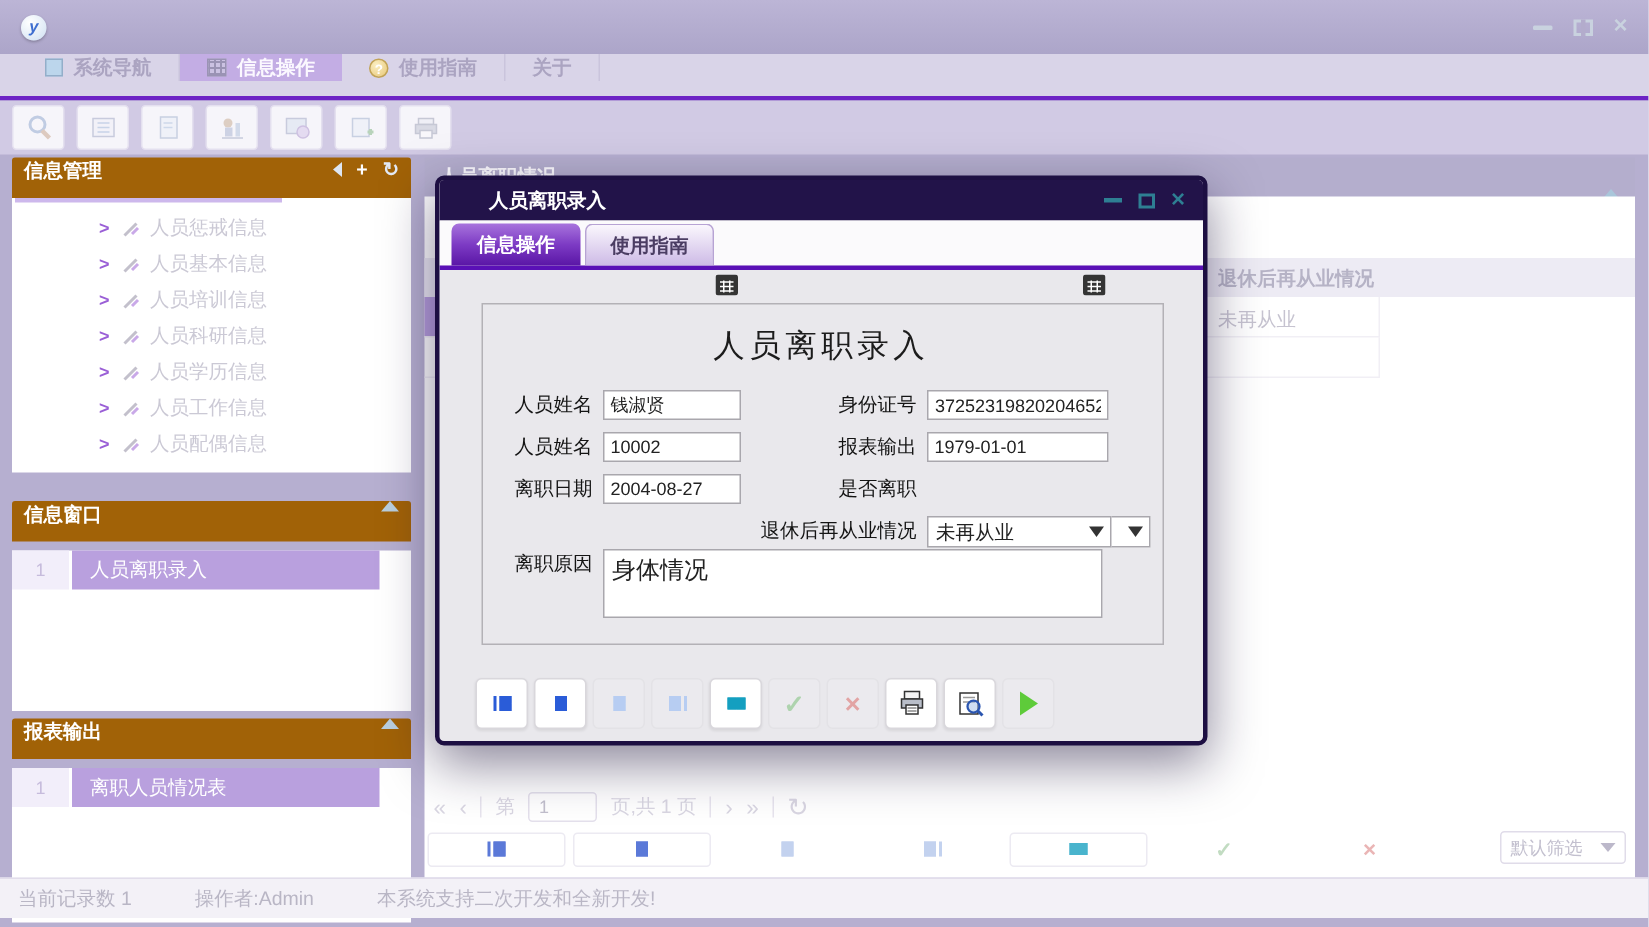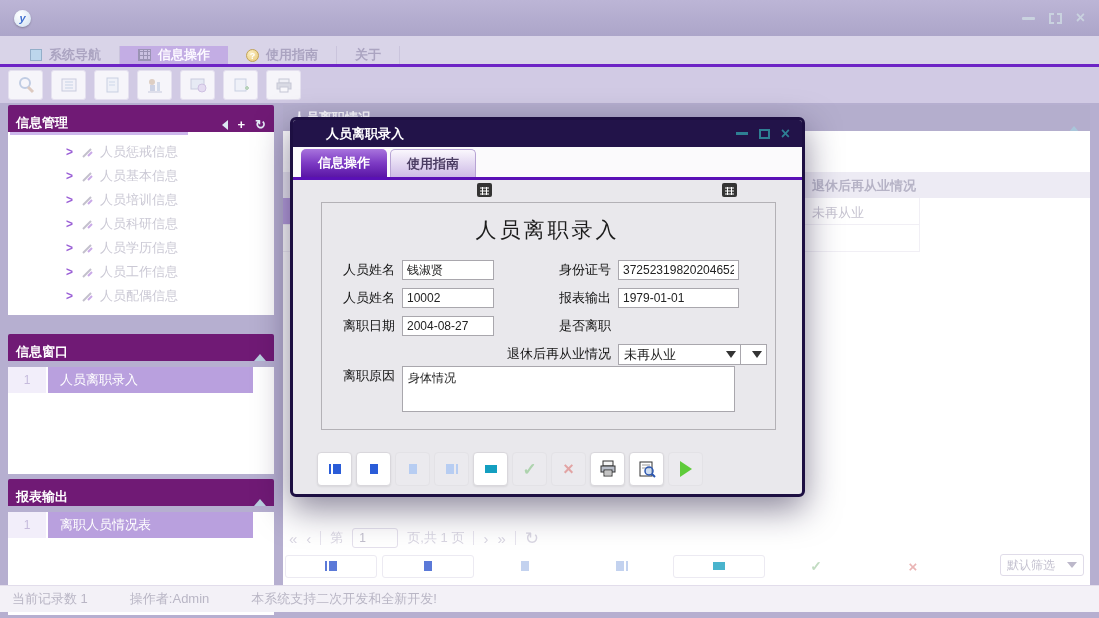--- a/index.html
+++ b/index.html
@@ -14,21 +14,21 @@
     box-shadow:0 1px 2px rgba(0,0,0,.25); }
   .win-title { color:#ffffff; font-size:14px; font-weight:bold; text-shadow:0 1px 1px rgba(90,80,120,.4); }
   .win-ctrls { margin-left:auto; display:flex; align-items:center; gap:14px; color:#c9d2df; }
   .wc-min { width:13px; height:3px; background:#c9d2df; border-radius:1px; }
   .wc-restore { width:13px; height:11px; border:2px solid #c9d2df; position:relative; }
   .wc-restore:after { content:""; position:absolute; left:3px; top:-2px; width:3px; height:11px; background:#b3accc; }
   .wc-close { font-size:16px; font-weight:bold; line-height:14px; }
 
   
   .tabbar { position:absolute; left:0; top:36px; width:100%; height:28px; background:#d9d4e8;
-    display:flex; align-items:flex-end; padding-left:12px; }
+    display:flex; align-items:flex-start; padding-left:12px; }
   .mtab { display:flex; align-items:center; gap:7px; padding:0 18px; font-size:13px; font-weight:bold;
     color:#aba4c1; border-right:1px solid #cac4dc; }
   .mtab.active { background:#c3ade4; color:#fbf8ff; border-right:none; }
   .sq-icon { width:12px; height:12px; background:#bcd6ec; border:1px solid #93aec9; display:inline-block; }
   .grid-icon { width:13px; height:12px; display:inline-block;
     background-image:repeating-linear-gradient(0deg,#9a93b4 0 1px,rgba(0,0,0,0) 1px 4px),
                      repeating-linear-gradient(90deg,#9a93b4 0 1px,rgba(0,0,0,0) 1px 4px);
     background-color:#cbc2e2; border:1px solid #9a93b4; }
   .q-icon { width:13px; height:13px; border-radius:50%; background:radial-gradient(circle at 35% 30%,#fbeec2,#e8c878);
     border:1px solid #c2a356; color:#ffffff; font-size:9px; font-weight:bold; text-align:center; line-height:12px; }
@@ -36,21 +36,21 @@
 
   
   .toolbar { position:absolute; left:0; top:67px; width:100%; height:36px; background:#d1cae4;
     display:flex; align-items:center; gap:8px; padding-left:8px; }
   .tbtn { width:35px; height:30px; background:#fbfafd; border:1px solid #e7e3f1; border-radius:3px;
     display:flex; align-items:center; justify-content:center; opacity:.9; }
   .tbtn svg { opacity:.55; }
 
   
   .sidebar { position:absolute; left:8px; top:105px; width:266px; height:480px; }
-  .s-panel-hdr { height:27px; background:#701a75; border-radius:2px 2px 0 0; display:flex; align-items:flex-end;
+  .s-panel-hdr { height:27px; background:#a16207; border-radius:2px 2px 0 0; display:flex; align-items:flex-start;
     padding:0 8px; color:#ffffff; font-size:13px; font-weight:bold;gap:40px; }
   .hdr-icons { margin-left:auto; display:flex; align-items:center; gap:10px; color:#e3eaf6; font-size:13px; }
   .tri-left-sm { width:0; height:0; border-top:5px solid rgba(0,0,0,0); border-bottom:5px solid rgba(0,0,0,0);
     border-right:6px solid #dde6f3; }
   .tri-up-sm { width:0; height:0; border-left:6px solid rgba(0,0,0,0); border-right:6px solid rgba(0,0,0,0);
     border-bottom:7px solid #b9cfdf; }
   .s-content { background:#ffffff; position:relative; }
   .scroll-hint { position:absolute; left:2px; top:0; width:178px; height:3px; background:#cdb8ec; }
   .tree-item { height:24px; display:flex; align-items:center; padding-left:58px; font-size:13px; }
   .chev { color:#9a5fd6; font-weight:bold; font-size:12px; margin-right:8px; }
@@ -131,21 +131,21 @@
   .f-in { position:absolute; height:20px; border:1px solid #a9a7ad; background:#ffffff; font-size:12px;
     padding:0 4px; font-family:"Liberation Sans",sans-serif; color:#222; }
   .in-l { left:109px; width:92px; } .in-r { left:325px; width:121px; }
   .r1 { top:80px; } .r2 { top:108px; } .r3 { top:136px; } .r4 { top:164px; }
   .cal-btn { position:absolute; width:18px; height:18px; top:1px; display:flex; align-items:center; justify-content:center; }
   .dd-box { position:absolute; height:21px; border:1px solid #a9a7ad; background:#ffffff; display:flex;
     align-items:center; font-size:13px; color:#222; padding-left:5px; }
   .dd-car-dk { margin-left:auto; margin-right:4px; width:0; height:0; border-left:5px solid rgba(0,0,0,0);
     border-right:5px solid rgba(0,0,0,0); border-top:7px solid #333; }
   .f-ta { position:absolute; left:109px; top:186px; width:333px; height:46px; border:1px solid #a9a7ad;
-    background:#ffffff; font-size:12px; padding:3px 5px; resize:none; font-family:"Liberation Sans",sans-serif; color:#222; }
+    background:#ffffff; font-size:16px; padding:3px 5px; resize:none; font-family:"Liberation Sans",sans-serif; color:#222; }
   .dlg-btnrow { position:absolute; left:24px; top:272px; display:flex; gap:4px; }
   .dbtn { width:35px; height:34px; border-radius:4px; display:flex; align-items:center; justify-content:center; gap:2px; }
   .dbtn.en { background:#ffffff; border:1px solid #d9d7dc; box-shadow:0 1px 2px rgba(0,0,0,.08); }
   .dbtn.dis { background:#ebeaee; border:1px solid #e3e2e6; }
   .d-blue { border-color:#2a5cd8; } .d-bluebar { background:#2a5cd8; }
   .d-pale { border-color:#b7cdf2; } .d-palebar { background:#b7cdf2; }
   .d-teal { border-color:#149fc0; }
   .d-play { width:0; height:0; border-top:8px solid rgba(0,0,0,0); border-bottom:8px solid rgba(0,0,0,0);
     border-left:12px solid #5ecb3a; }
   .dck { font-size:17px; font-weight:bold; color:#aed3ae; }

